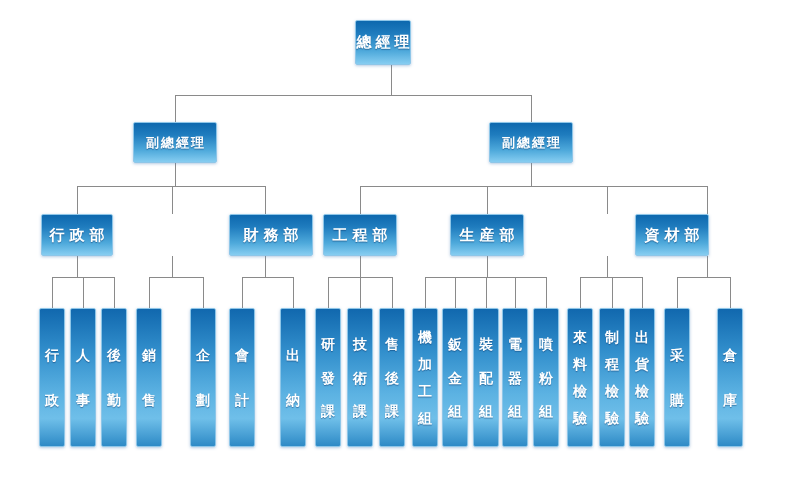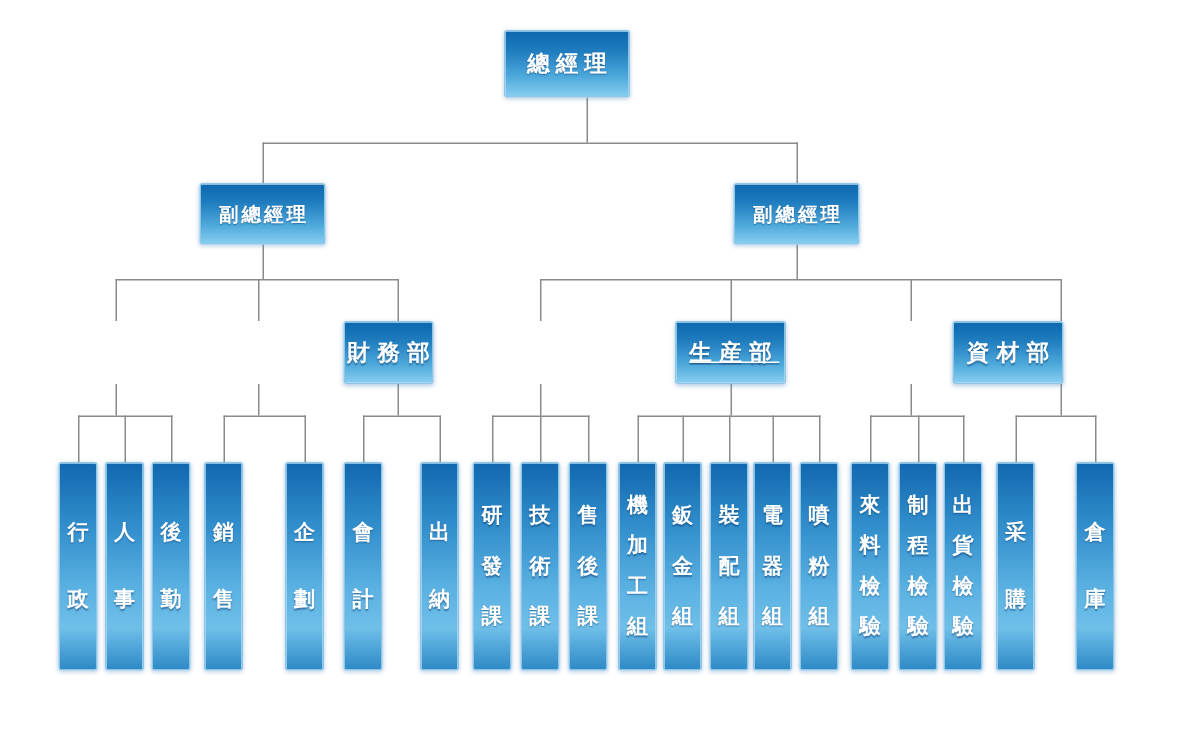--- a/index.html
+++ b/index.html
@@ -73,33 +73,39 @@
     <div class="cline" style="left: 546px; top: 277px; width: 1px; height: 31px; background: rgb(138, 138, 138);"></div>
     <div class="cline" style="left: 607px; top: 256px; width: 1px; height: 21px; background: rgb(138, 138, 138);"></div>
     <div class="cline" style="left: 580px; top: 277px; width: 63px; height: 1px; background: rgb(138, 138, 138);"></div>
     <div class="cline" style="left: 580px; top: 277px; width: 1px; height: 31px; background: rgb(138, 138, 138);"></div>
     <div class="cline" style="left: 612px; top: 277px; width: 1px; height: 31px; background: rgb(138, 138, 138);"></div>
     <div class="cline" style="left: 642px; top: 277px; width: 1px; height: 31px; background: rgb(138, 138, 138);"></div>
     <div class="cline" style="left: 707px; top: 256px; width: 1px; height: 21px; background: rgb(138, 138, 138);"></div>
     <div class="cline" style="left: 677px; top: 277px; width: 54px; height: 1px; background: rgb(138, 138, 138);"></div>
     <div class="cline" style="left: 677px; top: 277px; width: 1px; height: 31px; background: rgb(138, 138, 138);"></div>
     <div class="cline" style="left: 730px; top: 277px; width: 1px; height: 31px; background: rgb(138, 138, 138);"></div>
-    <div class="node h kind-gm" style="left: 336px; top: 20px; width: 84px; height: 45px;">
+    <div class="node h kind-gm" style="left: 355px; top: 20px; width: 56px; height: 45px;">
       <span class="node-label h">總經理</span>
     </div>
     <div class="node h kind-dgm" style="left: 133px; top: 122px; width: 84px; height: 41px;">
       <span class="node-label h">副總經理</span>
     </div>
     <div class="node h kind-dgm" style="left: 489px; top: 122px; width: 84px; height: 41px;">
       <span class="node-label h">副總經理</span>
     </div>
-    <div class="node h kind-dept" style="left: 229px; top: 214px; width: 60px; height: 42px; text-align: center;">
+    <div class="node h kind-dept" style="left: 41px; top: 214px; width: 72px; height: 42px;">
+      <span class="node-label h">行政部</span>
+    </div>
+    <div class="node h kind-dept" style="left: 229px; top: 214px; width: 84px; height: 42px; text-align: center;">
       <span class="node-label h">財務部</span>
     </div>
-    <div class="node h kind-dept" style="left: 450px; top: 214px; width: 74px; height: 42px; text-decoration: underline;">
+    <div class="node h kind-dept" style="left: 323px; top: 214px; width: 74px; height: 42px;">
+      <span class="node-label h">工程部</span>
+    </div>
+    <div class="node h kind-dept" style="left: 450px; top: 214px; width: 74px; height: 42px;">
       <span class="node-label h">生産部</span>
     </div>
     <div class="node h kind-dept" style="left: 635px; top: 214px; width: 74px; height: 42px;">
       <span class="node-label h">資材部</span>
     </div>
     <div class="node v kind-leaf" style="left: 39px; top: 308px; width: 26px; height: 139px;">
       <span class="node-label v">
         <span class="vchar">行</span>
         <span class="vchar">政</span>
       </span>

